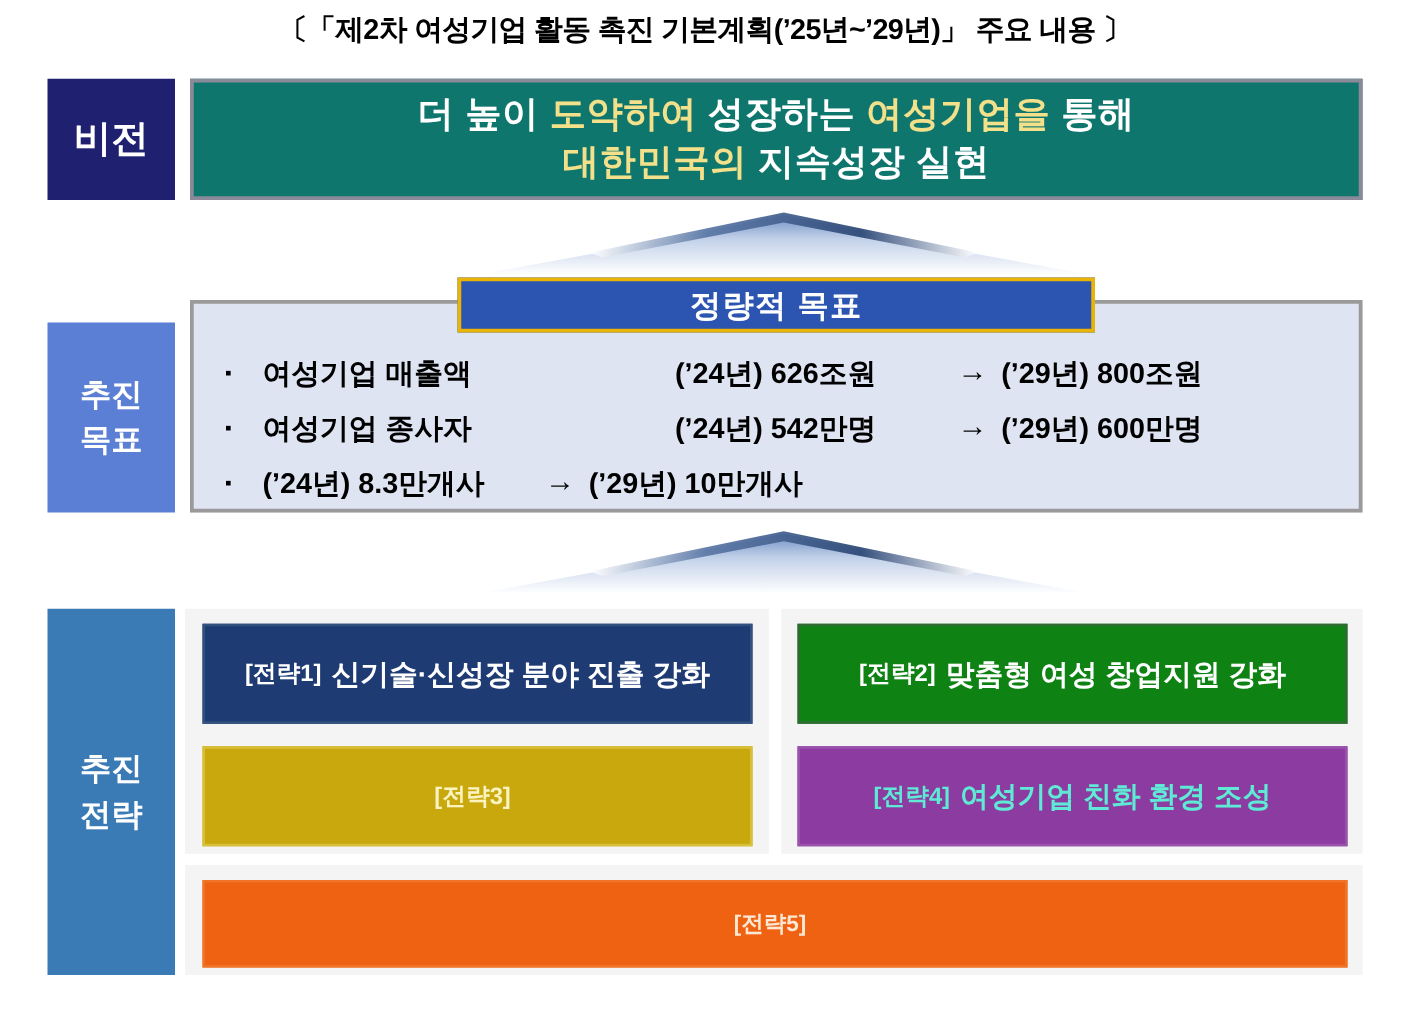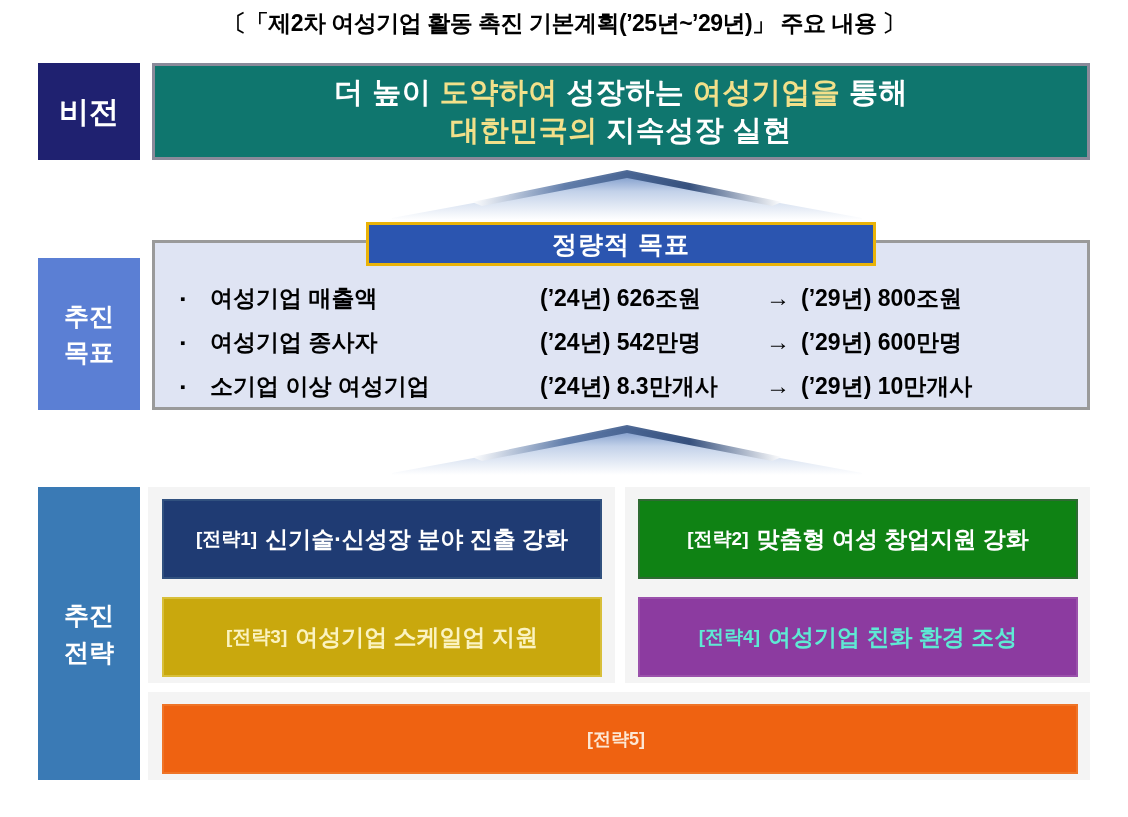--- a/index.html
+++ b/index.html
@@ -295,21 +295,20 @@
   <div class="goal-row">
     <span class="goal-bullet">▪</span>
     <span class="goal-name">여성기업 종사자</span>
     <span class="goal-base">(’24년) 542만명</span>
     <span class="goal-arrow">→</span>
     <span class="goal-target">(’29년) 600만명</span>
   </div>
 
   <div class="goal-row">
     <span class="goal-bullet">▪</span>
-    <span class="goal-name">소기업 이상 여성기업</span>
     <span class="goal-base">(’24년) 8.3만개사</span>
     <span class="goal-arrow">→</span>
     <span class="goal-target">(’29년) 10만개사</span>
   </div>
 
 </div>
 
 <svg id="chevron-2" class="chevron" viewBox="0 0 470 52" preserveAspectRatio="none">
   <defs>
     <linearGradient id="chevGrad2" x1="0" y1="0" x2="0" y2="1">
@@ -342,21 +341,20 @@
   <span>신기술·신성장 분야 진출 강화</span>
 </div>
 
 <div id="strategy-2" class="strat-box">
   <span class="strat-tag">[전략2]</span>
   <span>맞춤형 여성 창업지원 강화</span>
 </div>
 
 <div id="strategy-3" class="strat-box">
   <span class="strat-tag">[전략3]</span>
-  <span>여성기업 스케일업 지원</span>
 </div>
 
 <div id="strategy-4" class="strat-box">
   <span class="strat-tag">[전략4]</span>
   <span>여성기업 친화 환경 조성</span>
 </div>
 
 <div id="strategy-5" class="strat-box">
   <span class="strat-tag">[전략5]</span>
 </div>

